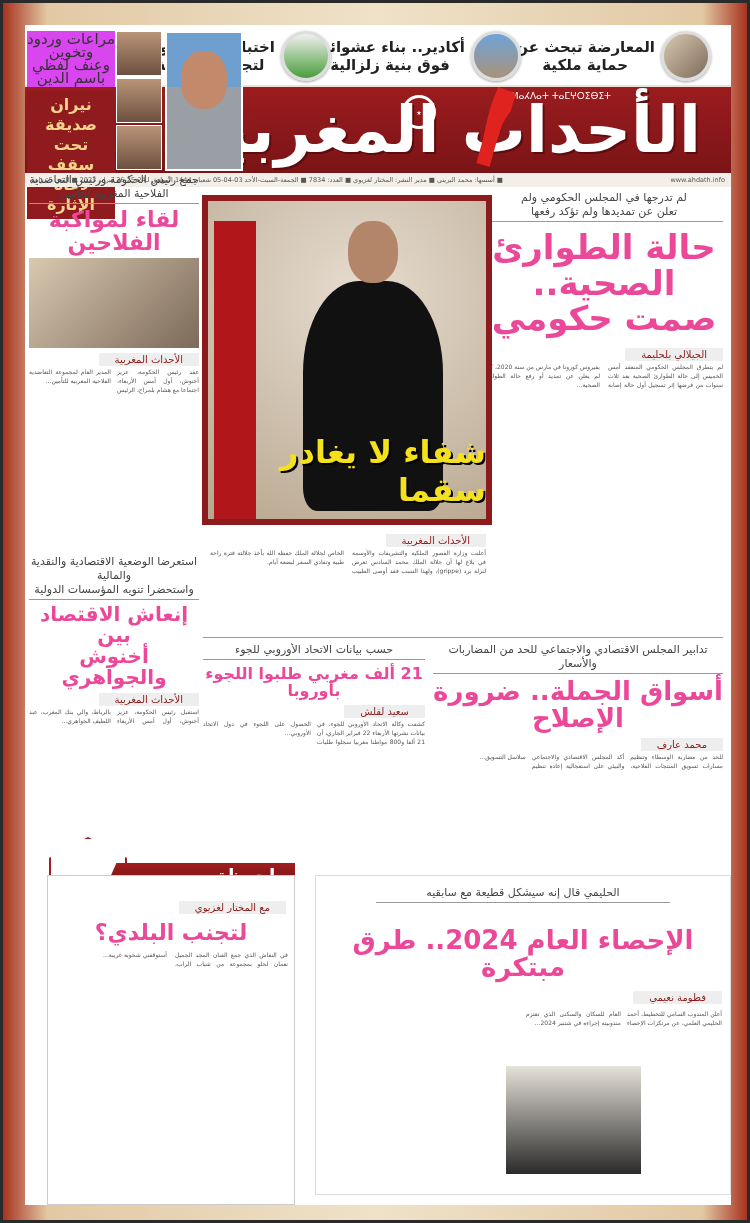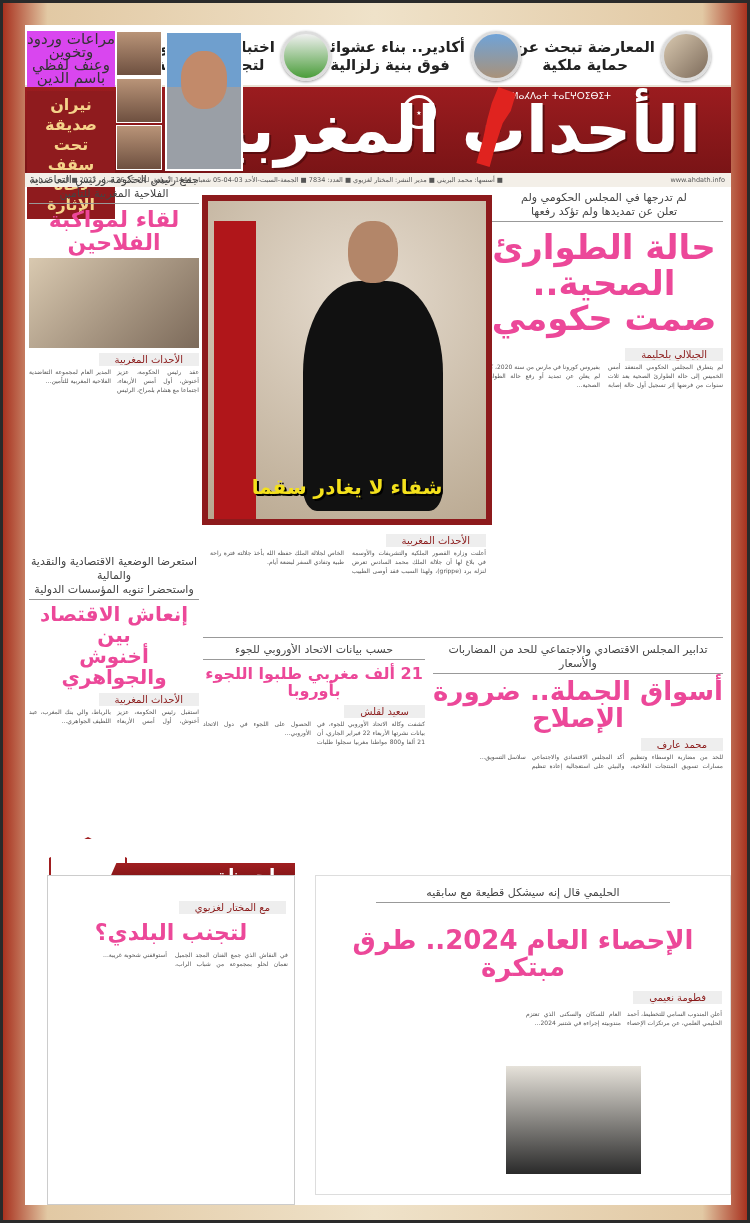--- a/index.html
+++ b/index.html
@@ -27,21 +27,21 @@
 .kick{font-size:11px;color:#444;text-align:center;border-bottom:1px solid #999;padding-bottom:2px;white-space:pre-line;line-height:14px}
 .head{font-weight:bold;color:#ec4899;text-align:center;line-height:1.05;white-space:pre-line}
 .byline{display:inline-block;font-size:10px;font-weight:normal;background:#eee;padding:1px 16px;color:#8b1a1a}
 .text{font-size:6px;line-height:9px;color:#555;text-align:justify}
 .photo{background:linear-gradient(135deg,#d9c9b0,#7c6a5a)}
 .hr{position:absolute;background:#999;height:1px}
 .royal{position:absolute;left:177px;top:170px;width:290px;height:330px;border:6px solid #8d1a1c;background:radial-gradient(circle at 55% 30%,#e6dccf,#b8a78f);overflow:hidden}
 .royal .flag{position:absolute;left:6px;top:20px;width:42px;height:300px;background:#b0161a}
 .royal .suit{position:absolute;left:95px;top:80px;width:140px;height:230px;background:#111;border-radius:40% 40% 10% 10%}
 .royal .head2{position:absolute;left:140px;top:20px;width:50px;height:62px;background:#b38669;border-radius:45%}
-.royal .cap{position:absolute;bottom:20px;left:0;width:100%;text-align:center;font-size:20px;font-weight:bold;color:#f4e11c;text-shadow:2px 2px 0 #000}
+.royal .cap{position:absolute;bottom:10px;left:0;width:100%;text-align:right;font-size:32px;font-weight:bold;color:#f4e11c;text-shadow:2px 2px 0 #000}
 .note-box{position:absolute;left:22px;top:850px;width:248px;height:330px;border:1px solid #ccc;background:#fff}
 .note-tab{position:absolute;left:80px;top:838px;width:190px;height:26px;background:linear-gradient(#a01e20,#6e1012);color:#fff;font-weight:bold;font-size:18px;line-height:26px;padding-right:8px;clip-path:polygon(6% 0,100% 0,100% 100%,0 100%)}
 .hex{position:absolute;left:24px;top:812px;width:78px;height:84px;background:#fff;clip-path:polygon(50% 0,100% 25%,100% 75%,50% 100%,0 75%,0 25%);border:2px solid #a01e20}
 .census{position:absolute;left:290px;top:850px;width:416px;height:320px;border:1px solid #ddd}
 </style>
 </head>
 <body>
 
 <div class="page">
  <div class="sheet">

